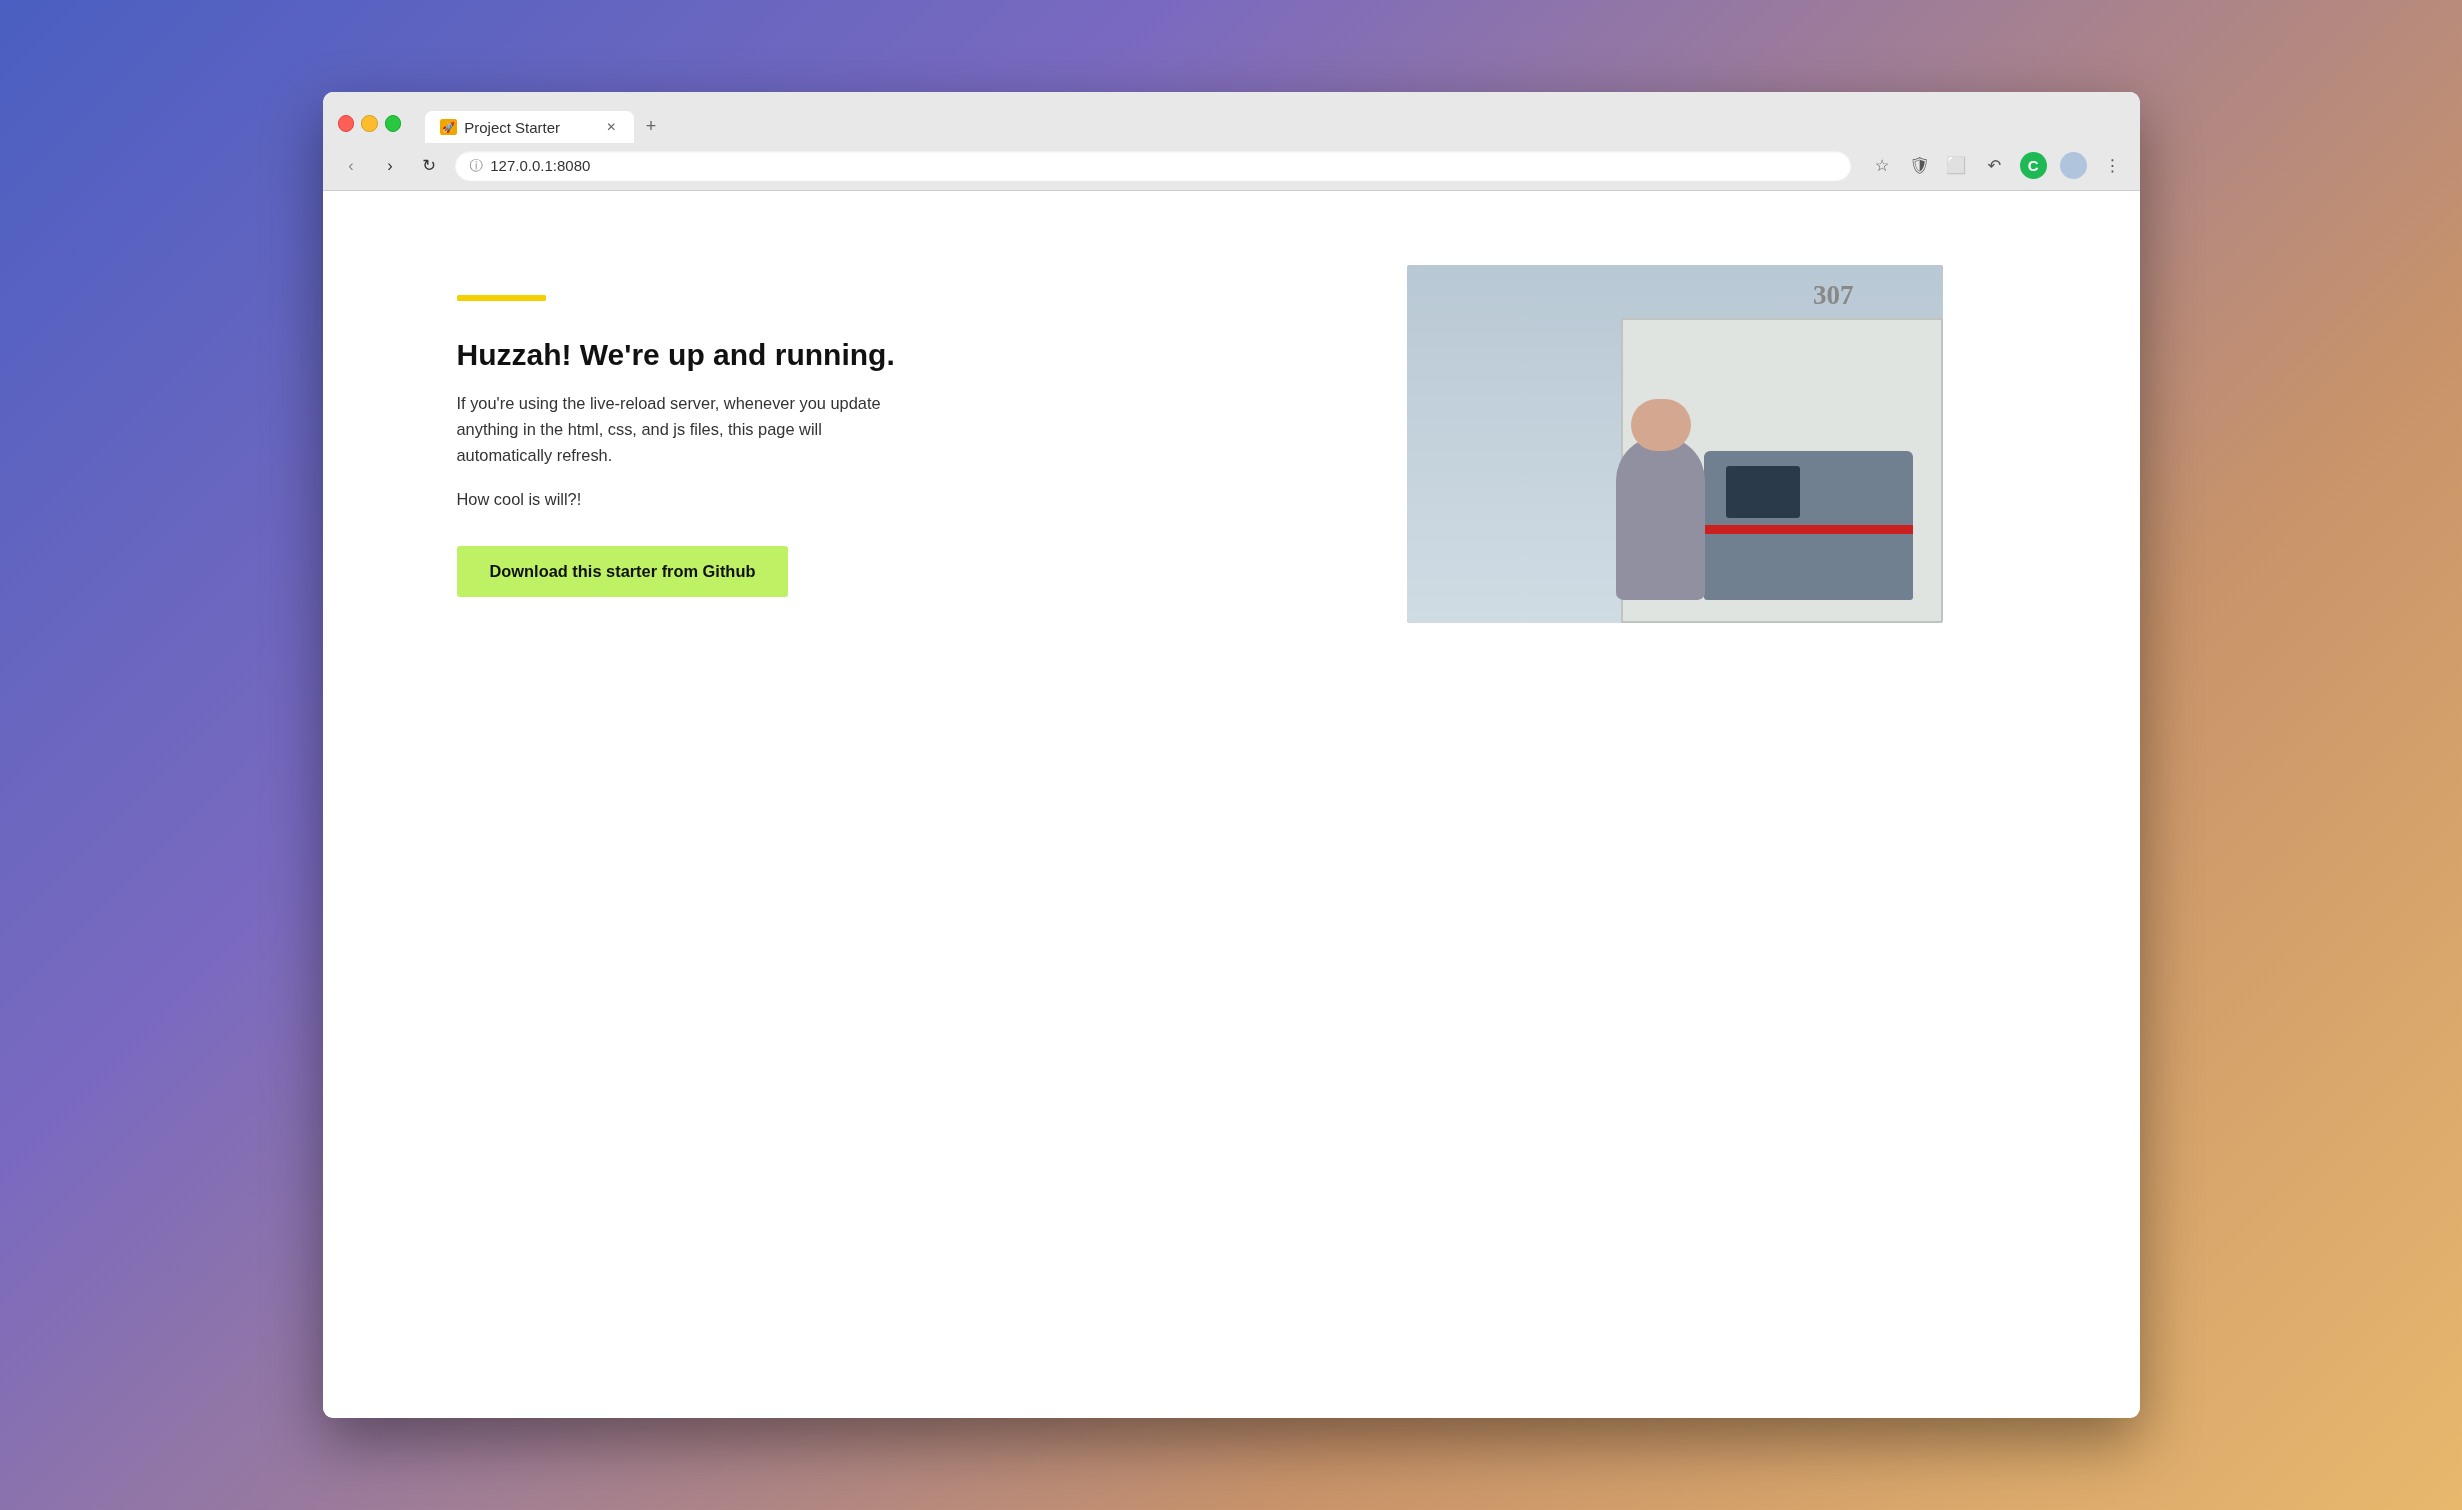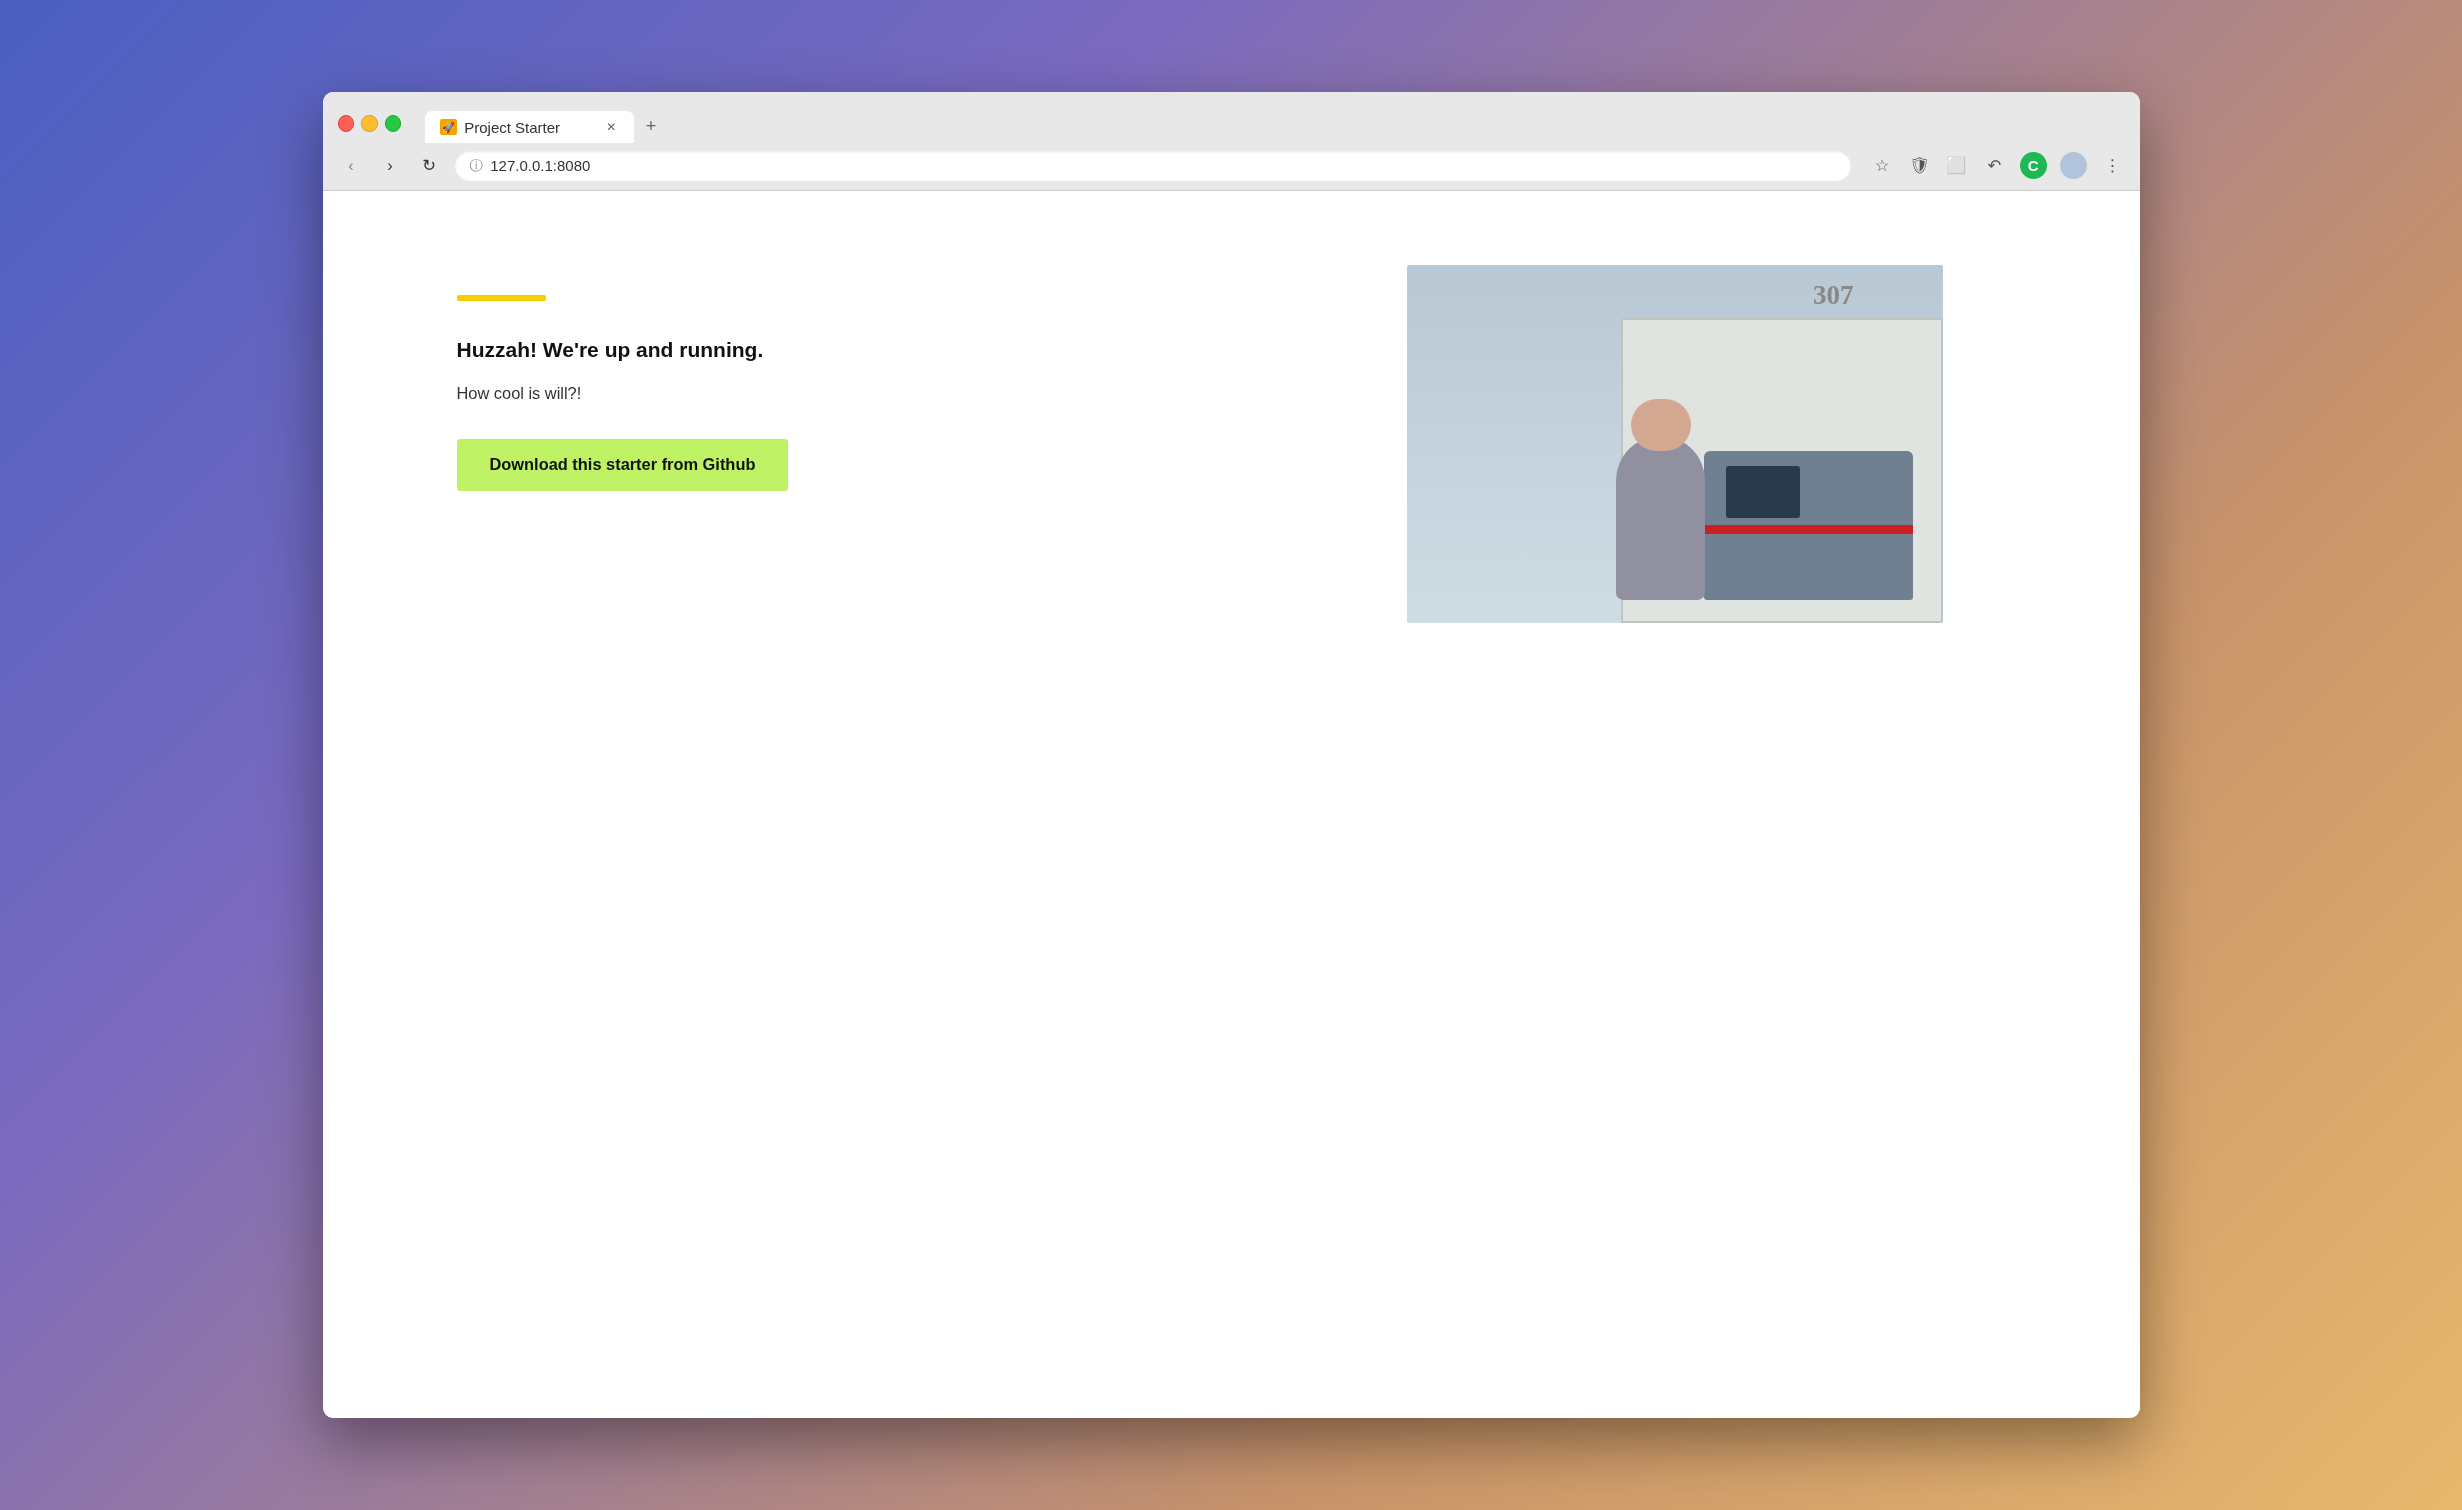--- a/index.html
+++ b/index.html
@@ -216,21 +216,21 @@
 
     .yellow-divider {
       width: 89px;
       height: 6px;
       background: #f5d000;
       margin: 30px 0 37px 0;
       border-radius: 1.5px;
     }
 
     .subheading {
-      font-size: 21px;
+      font-size: 30px;
       font-weight: 700;
       color: #111;
       margin-bottom: 18px;
     }
 
     .body-text {
       font-size: 16.4px;
       color: #333;
       line-height: 1.6;
       margin-bottom: 18px;
@@ -417,20 +417,21 @@
 
   <div class="page-content">
     <div class="content-layout">
 
       <div class="content-left">
 
         <div class="yellow-divider"></div>
 
         <p class="subheading">Huzzah! We're up and running.</p>
 
+        <p class="body-text">If you're using the live-reload server, whenever you update anything in the html, css, and js files, this page will automatically refresh.</p>
 
         <p class="body-text">How cool is will?!</p>
 
         <button class="cta-button">Download this starter from Github</button>
       </div>
 
       <div class="content-right">
         <div class="gif-placeholder">
           <div class="gif-scene">
             <div class="gif-garage"></div>

